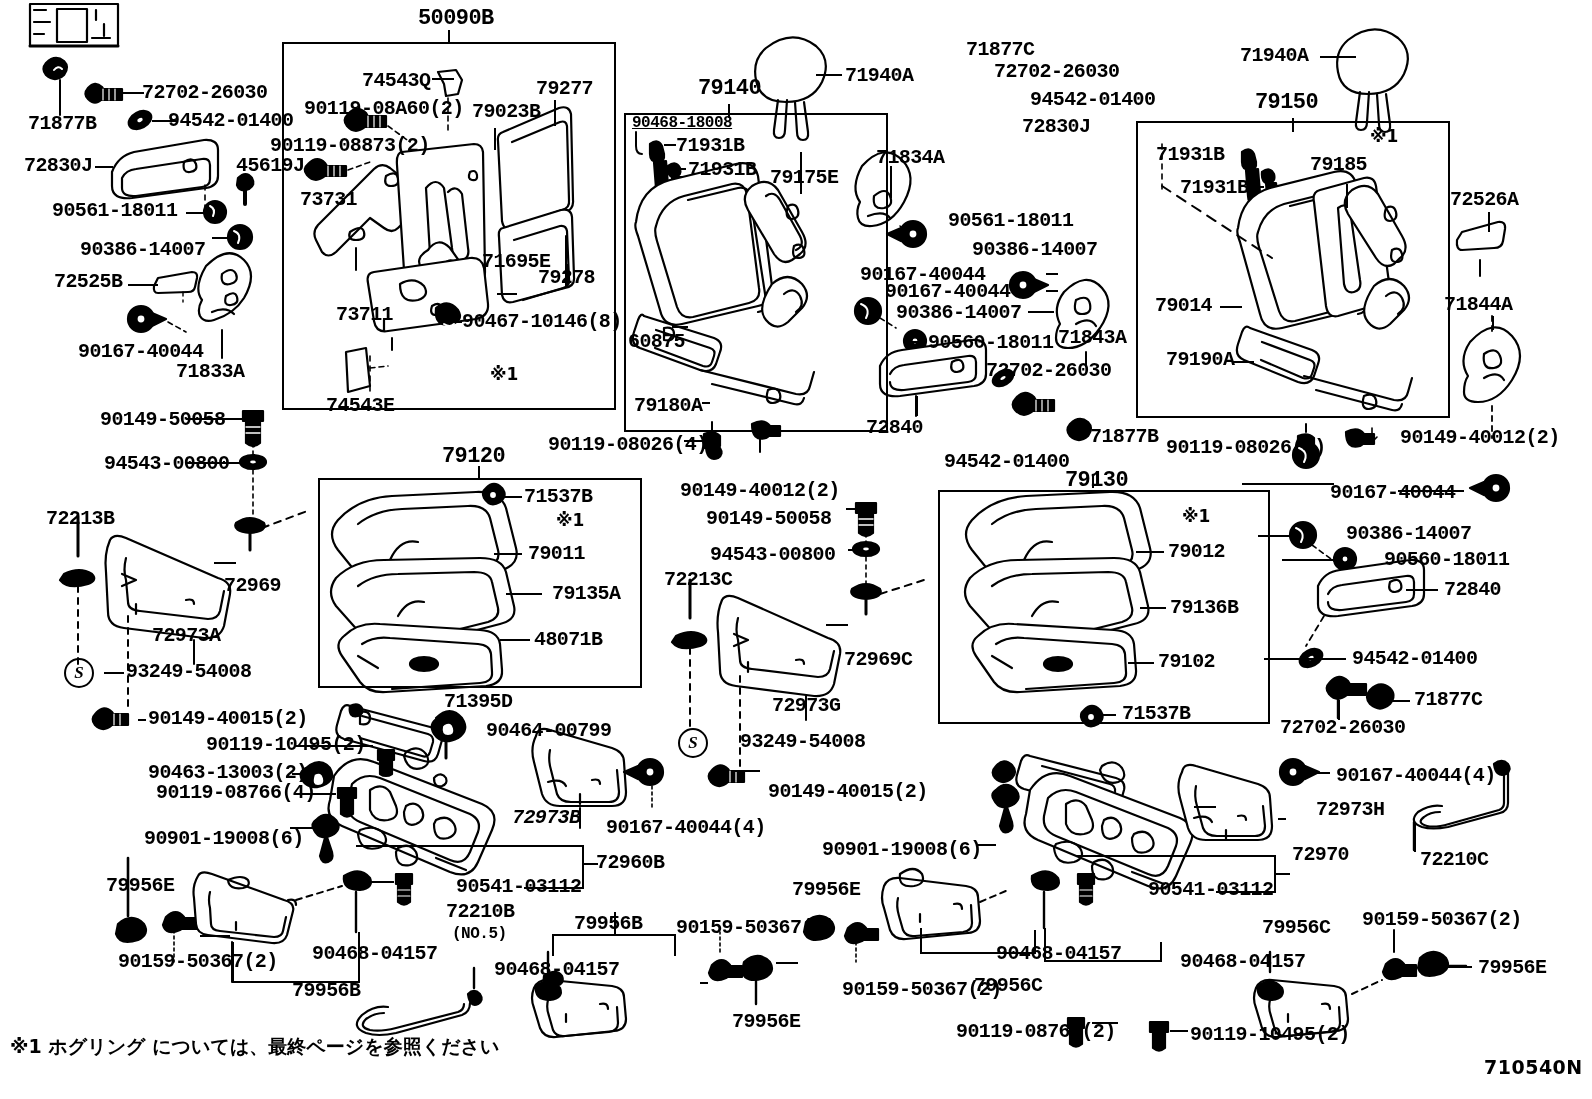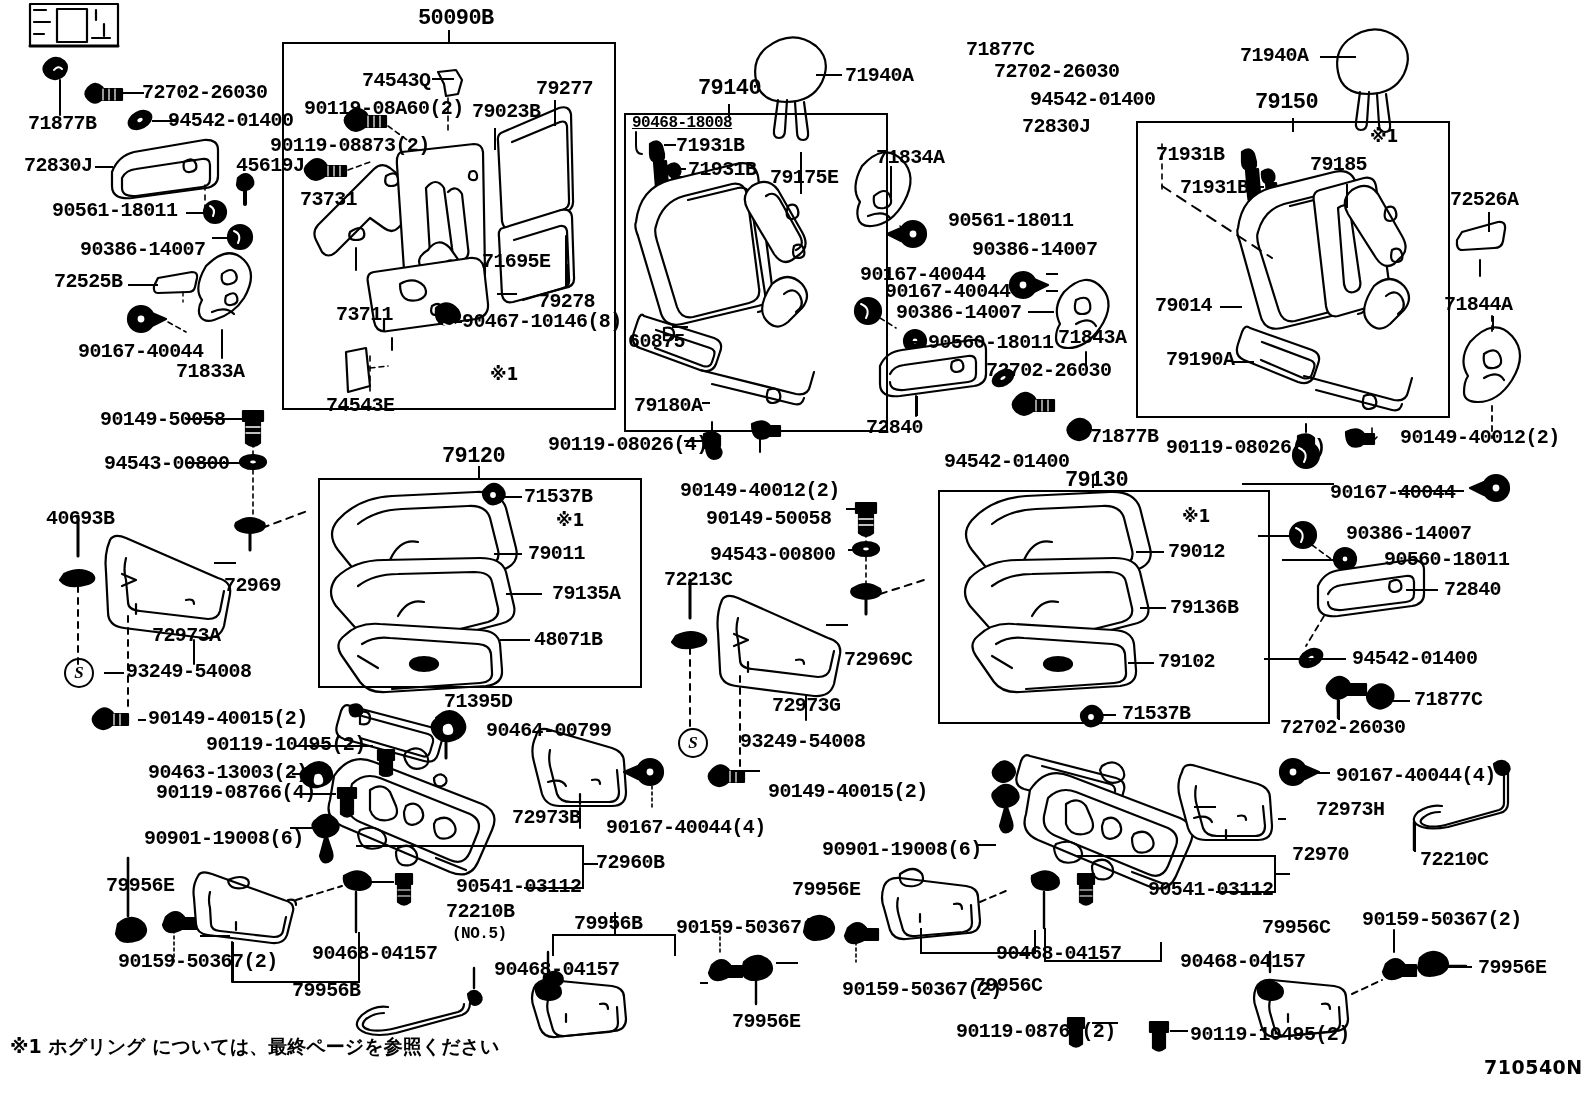--- a/index.html
+++ b/index.html
@@ -865,21 +865,21 @@
   <div class="lbl" style="left:168px;top:111px;">94542-01400</div>
   <div class="lbl" style="left:24px;top:156px;">72830J</div>
   <div class="lbl" style="left:236px;top:156px;">45619J</div>
   <div class="lbl" style="left:52px;top:201px;">90561-18011</div>
   <div class="lbl" style="left:80px;top:240px;">90386-14007</div>
   <div class="lbl" style="left:54px;top:272px;">72525B</div>
   <div class="lbl" style="left:78px;top:342px;">90167-40044</div>
   <div class="lbl" style="left:176px;top:362px;">71833A</div>
   <div class="lbl" style="left:100px;top:410px;">90149-50058</div>
   <div class="lbl" style="left:104px;top:454px;">94543-00800</div>
-  <div class="lbl" style="left:46px;top:509px;">40693B</div>
+  <div class="lbl" style="left:46px;top:509px;">72213B</div>
   <div class="lbl" style="left:224px;top:576px;">72969</div>
   <div class="lbl" style="left:152px;top:626px;">72973A</div>
   <div class="scircle" style="left:64px;top:658px;">S</div>
   <div class="lbl" style="left:126px;top:662px;">93249-54008</div>
   <div class="lbl" style="left:148px;top:709px;">90149-40015(2)</div>
   <div class="lbl" style="left:206px;top:735px;">90119-10495(2)</div>
   <div class="lbl" style="left:148px;top:763px;">90463-13003(2)</div>
   <div class="lbl" style="left:156px;top:783px;">90119-08766(4)</div>
   <div class="lbl" style="left:144px;top:829px;">90901-19008(6)</div>
   <div class="lbl" style="left:106px;top:876px;">79956E</div>
@@ -889,33 +889,33 @@
 
   <div class="lbl" style="left:362px;top:71px;">74543Q</div>
   <div class="lbl" style="left:304px;top:99px;">90119-08A60(2)</div>
   <div class="lbl" style="left:270px;top:136px;">90119-08873(2)</div>
   <div class="lbl" style="left:300px;top:190px;">73731</div>
   <div class="lbl" style="left:336px;top:305px;">73711</div>
   <div class="lbl" style="left:326px;top:396px;">74543E</div>
   <div class="lbl" style="left:472px;top:102px;">79023B</div>
   <div class="lbl" style="left:536px;top:79px;">79277</div>
   <div class="lbl" style="left:482px;top:252px;">71695E</div>
-  <div class="lbl" style="left:538px;top:292px;">79278</div>
+  <div class="lbl" style="left:538px;top:268px;">79278</div>
   <div class="lbl" style="left:462px;top:312px;">90467-10146(8)</div>
   <div class="star" style="left:490px;top:364px;">※1</div>
 
   <div class="lbl" style="left:524px;top:487px;">71537B</div>
   <div class="star" style="left:556px;top:510px;">※1</div>
   <div class="lbl" style="left:528px;top:544px;">79011</div>
   <div class="lbl" style="left:552px;top:584px;">79135A</div>
   <div class="lbl" style="left:534px;top:630px;">48071B</div>
 
   <div class="lbl" style="left:444px;top:692px;">71395D</div>
   <div class="lbl" style="left:486px;top:721px;">90464-00799</div>
-  <div class="lbl" style="left:512px;top:808px;">72973B</div>
+  <div class="lbl" style="left:512px;top:808px;font-style:italic;">72973B</div>
   <div class="lbl" style="left:606px;top:818px;">90167-40044(4)</div>
   <div class="lbl" style="left:596px;top:853px;">72960B</div>
   <div class="lbl" style="left:456px;top:877px;">90541-03112</div>
   <div class="lbl" style="left:446px;top:902px;">72210B</div>
   <div class="lbl sm" style="left:452px;top:926px;">(NO.5)</div>
   <div class="lbl" style="left:574px;top:914px;">79956B</div>
   <div class="lbl" style="left:494px;top:960px;">90468-04157</div>
   <div class="lbl" style="left:732px;top:1012px;">79956E</div>
   <div class="lbl" style="left:676px;top:918px;">90159-50367(2)</div>
 

